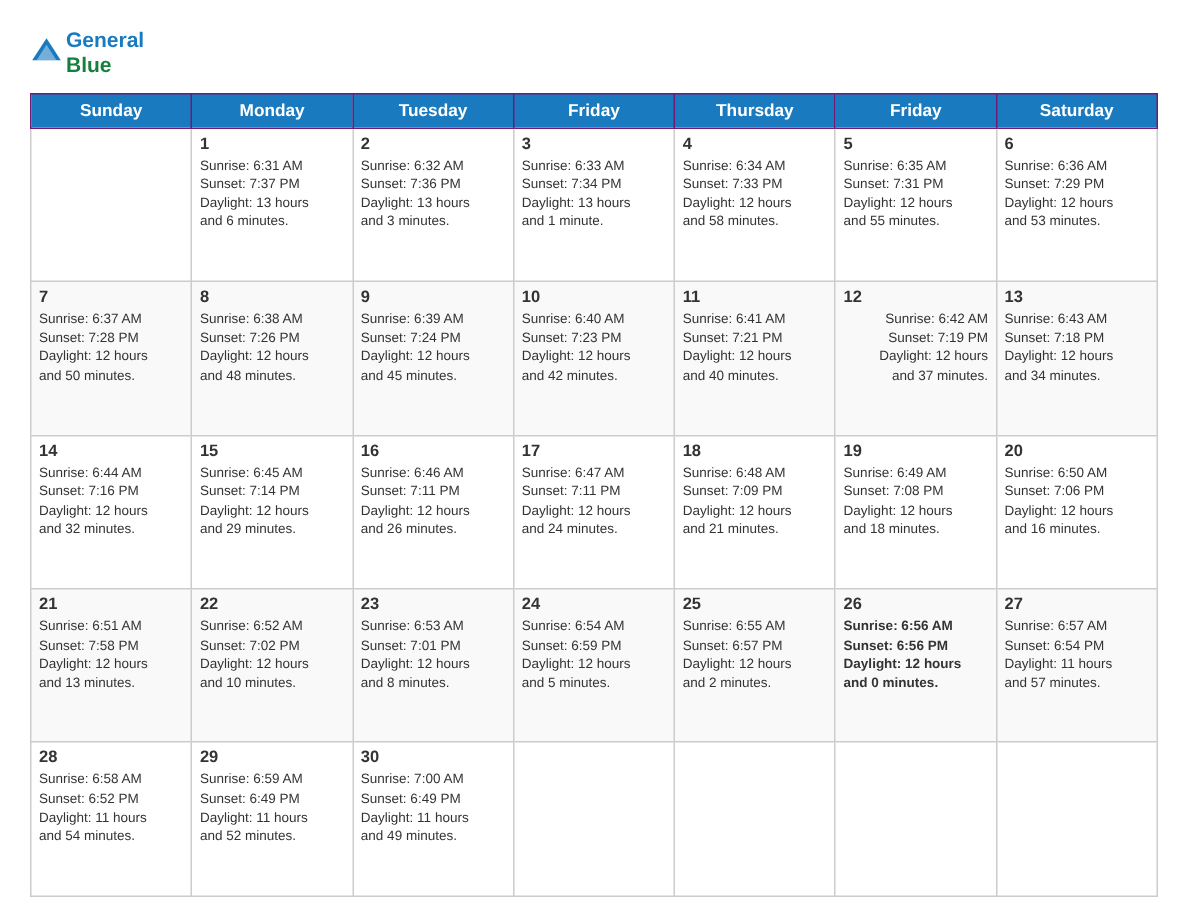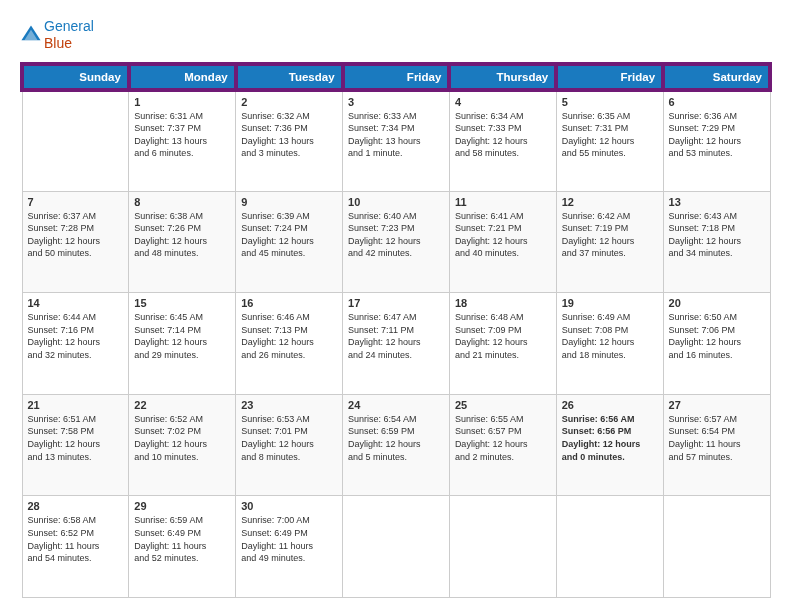--- a/index.html
+++ b/index.html
@@ -23,21 +23,21 @@
       align-items: flex-start;
       margin-bottom: 10px;
     }
     .logo {
       display: flex;
       align-items: center;
       gap: 2px;
     }
     .logo-text {
       font-size: 14px;
-      font-weight: normal;
+      font-weight: bold;
       color: #333;
       line-height: 1.2;
     }
     .logo-text span { color: #1a7abf; }
     .logo-icon {
       width: 22px;
       height: 22px;
     }
     .title-block {
       text-align: right;
@@ -55,23 +55,23 @@
     .calendar-table {
       width: 100%;
       border-collapse: collapse;
       flex: 1;
     }
     .calendar-table th {
       background-color: #1a7abf;
       color: #fff;
       font-size: 11.5px;
       font-weight: bold;
-      text-align: right;
+      text-align: center;
       padding: 5px 6px;
-      border: 4px solid #701a75;
+      border: 1px solid #701a75;
       margin-left: 28px;
     }
     .calendar-table td {
       border: 1px solid #ccc;
       vertical-align: top;
       padding: 4px 5px;
       font-size: 9.5px;
       color: #333;
       width: calc(100% / 7);
       height: 88px;
@@ -98,21 +98,21 @@
 
 <div class="page">
   <div class="header">
     <div class="logo">
       <svg class="logo-icon" viewBox="0 0 30 30">
         <polygon points="15,2 28,22 2,22" fill="#1a7abf"></polygon>
         <polygon points="15,8 24,22 6,22" fill="#fff" opacity="0.4"></polygon>
       </svg>
       <div class="logo-text">
         <div><span>General</span></div>
-        <div style="color:#c2410c">Blue</div>
+        <div style="color:#15803d">Blue</div>
       </div>
     </div>
     <div class="title-block">
       <div class="month-title"></div>
       <div class="subtitle"></div>
     </div>
   </div>
 
   <table class="calendar-table">
     <thead>
@@ -203,21 +203,21 @@
           </td>
           <td>
             <span class="day-num">11</span>
             <div class="cell-text" style="white-space: pre-line;">Sunrise: 6:41 AM
 Sunset: 7:21 PM
 Daylight: 12 hours
 and 40 minutes.</div>
           </td>
           <td>
             <span class="day-num">12</span>
-            <div class="cell-text" style="white-space: pre-line;">Sunrise: 6:42 AM
+            <div class="cell-text" style="white-space: pre-line; text-align: right;">Sunrise: 6:42 AM
 Sunset: 7:19 PM
 Daylight: 12 hours
 and 37 minutes.</div>
           </td>
           <td>
             <span class="day-num">13</span>
             <div class="cell-text" style="white-space: pre-line;">Sunrise: 6:43 AM
 Sunset: 7:18 PM
 Daylight: 12 hours
 and 34 minutes.</div>
@@ -234,21 +234,21 @@
           <td>
             <span class="day-num">15</span>
             <div class="cell-text" style="white-space: pre-line;">Sunrise: 6:45 AM
 Sunset: 7:14 PM
 Daylight: 12 hours
 and 29 minutes.</div>
           </td>
           <td>
             <span class="day-num">16</span>
             <div class="cell-text" style="white-space: pre-line;">Sunrise: 6:46 AM
-Sunset: 7:13 PM
+Sunset: 7:11 PM
 Daylight: 12 hours
 and 26 minutes.</div>
           </td>
           <td>
             <span class="day-num">17</span>
             <div class="cell-text" style="white-space: pre-line;">Sunrise: 6:47 AM
 Sunset: 7:11 PM
 Daylight: 12 hours
 and 24 minutes.</div>
           </td>

